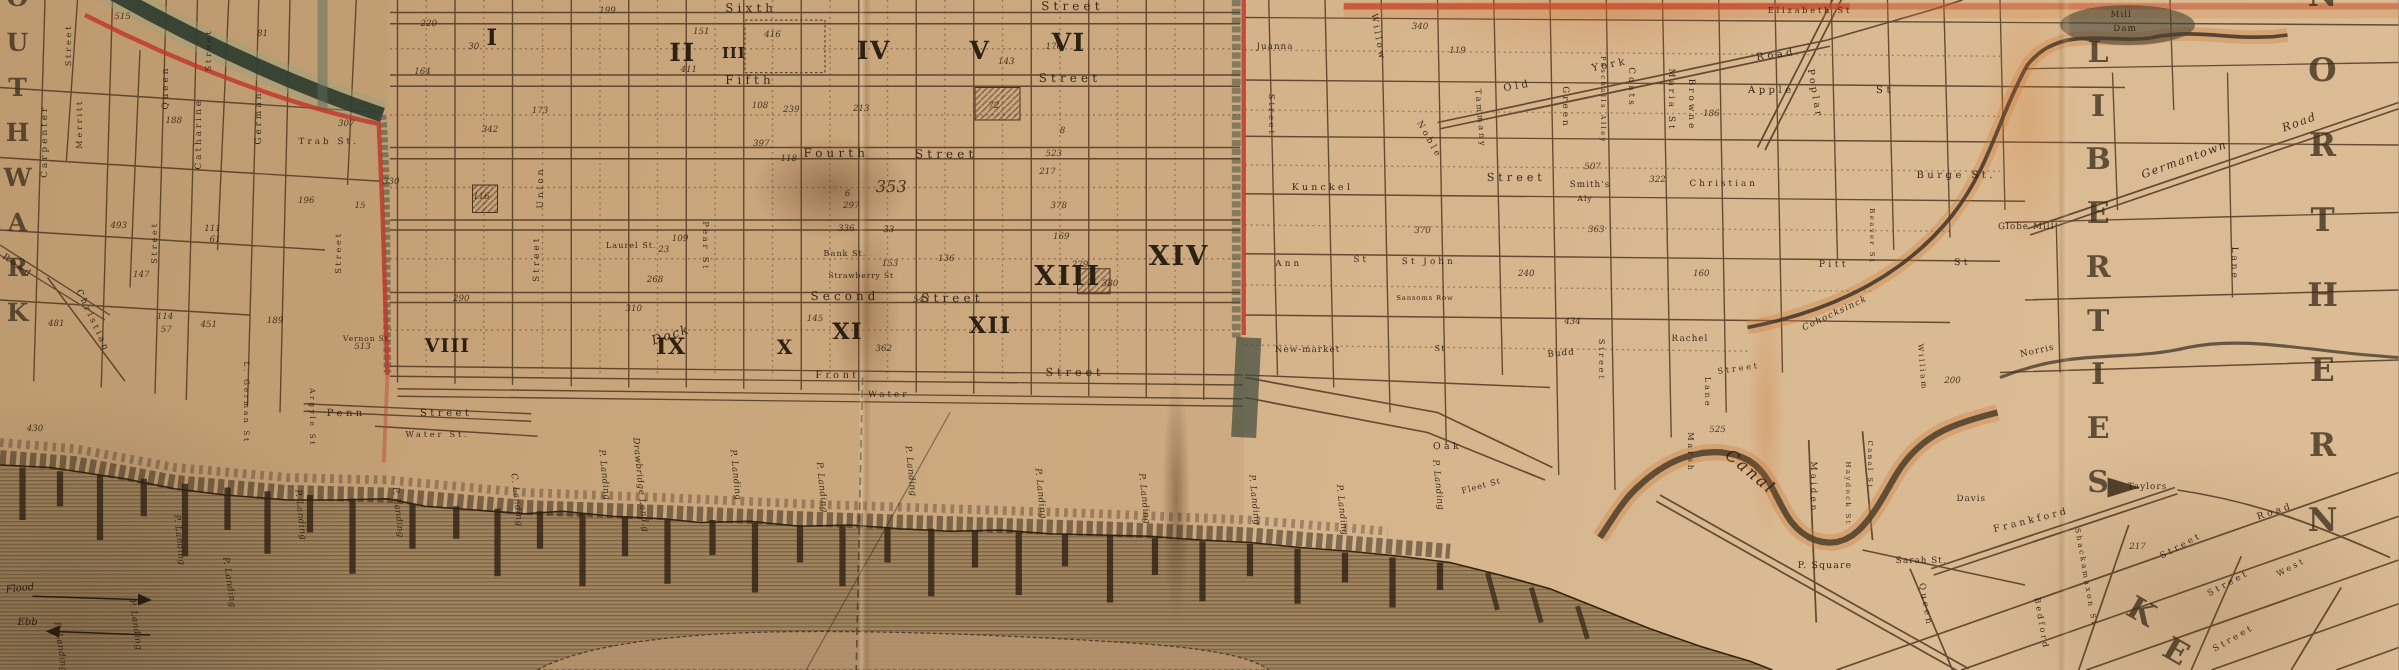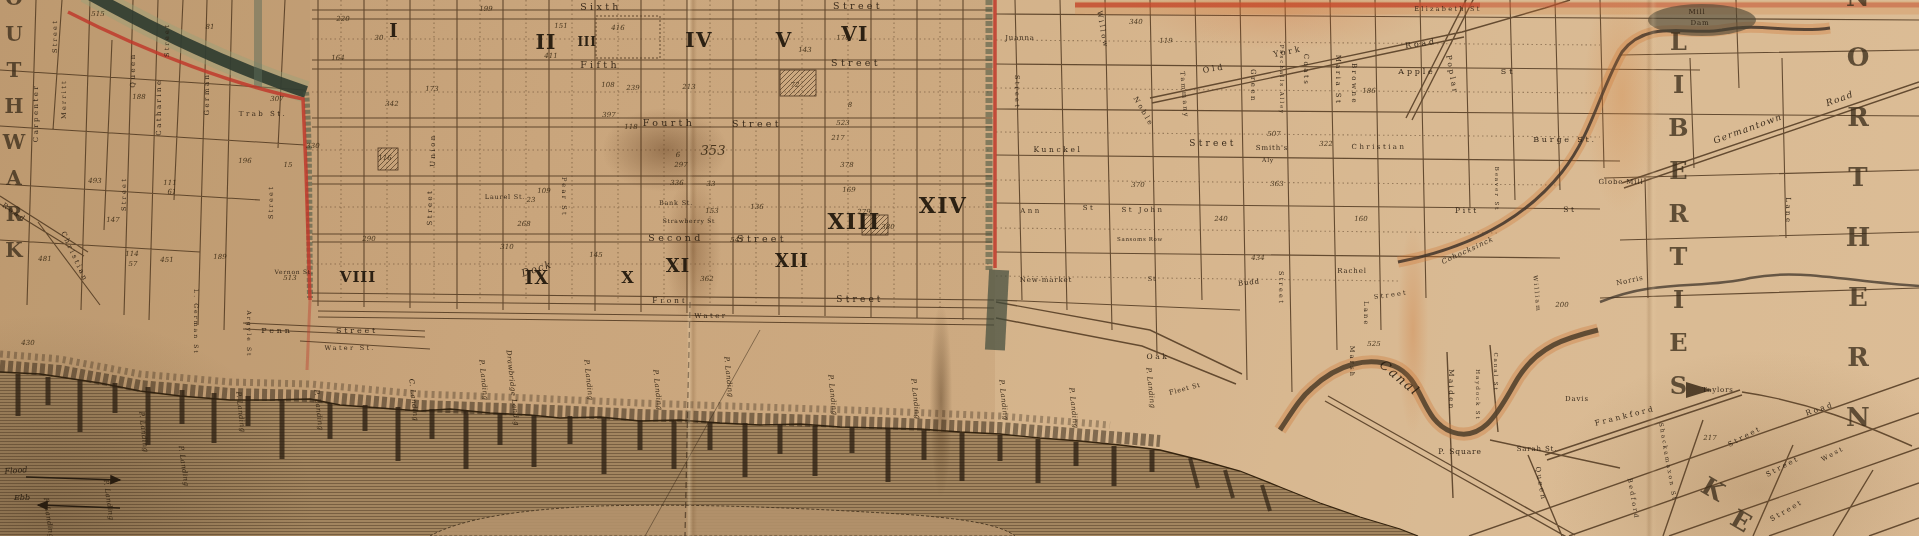--- a/index.html
+++ b/index.html
@@ -301,21 +301,21 @@
       <div class="lbl num" style="left: 681px; top: 165px; --r: 0deg; font-size: 7px;">297</div>
       <div class="lbl num" style="left: 713px; top: 150px; --r: 0deg; font-size: 13px;">353</div>
       <div class="lbl num" style="left: 544px; top: 191px; --r: 0deg; font-size: 7px;">109</div>
       <div class="lbl num" style="left: 531px; top: 200px; --r: 0deg; font-size: 7px;">23</div>
       <div class="lbl num" style="left: 524px; top: 224px; --r: 0deg; font-size: 7px;">268</div>
       <div class="lbl num" style="left: 677px; top: 183px; --r: 0deg; font-size: 7px;">336</div>
       <div class="lbl num" style="left: 711px; top: 184px; --r: 0deg; font-size: 7px;">33</div>
       <div class="lbl num" style="left: 712px; top: 211px; --r: 0deg; font-size: 7px;">153</div>
       <div class="lbl num" style="left: 757px; top: 207px; --r: 0deg; font-size: 7px;">136</div>
       <div class="lbl num" style="left: 737px; top: 240px; --r: 0deg; font-size: 7px;">547</div>
-      <div class="lbl num" style="left: 596px; top: 255px; --r: 0deg; font-size: 7px; text-align: right;">145</div>
+      <div class="lbl num" style="left: 652px; top: 255px; --r: 0deg; font-size: 7px; text-align: right;">145</div>
       <div class="lbl num" style="left: 507px; top: 247px; --r: 0deg; font-size: 7px;">310</div>
       <div class="lbl num" style="left: 707px; top: 279px; --r: 0deg; font-size: 7px;">362</div>
       <div class="lbl num" style="left: 849px; top: 190px; --r: 0deg; font-size: 7px;">169</div>
       <div class="lbl num" style="left: 864px; top: 212px; --r: 0deg; font-size: 7px;">279</div>
       <div class="lbl num" style="left: 888px; top: 227px; --r: 0deg; font-size: 7px;">380</div>
       <div class="lbl num" style="left: 847px; top: 165px; --r: 0deg; font-size: 7px;">378</div>
       <div class="lbl num" style="left: 805px; top: 50px; --r: 0deg; font-size: 7px;">143</div>
       <div class="lbl num" style="left: 843px; top: 38px; --r: 0deg; font-size: 7px;">176</div>
       <div class="lbl num" style="left: 850px; top: 105px; --r: 0deg; font-size: 7px;">8</div>
       <div class="lbl num" style="left: 843px; top: 123px; --r: 0deg; font-size: 7px;">523</div>

